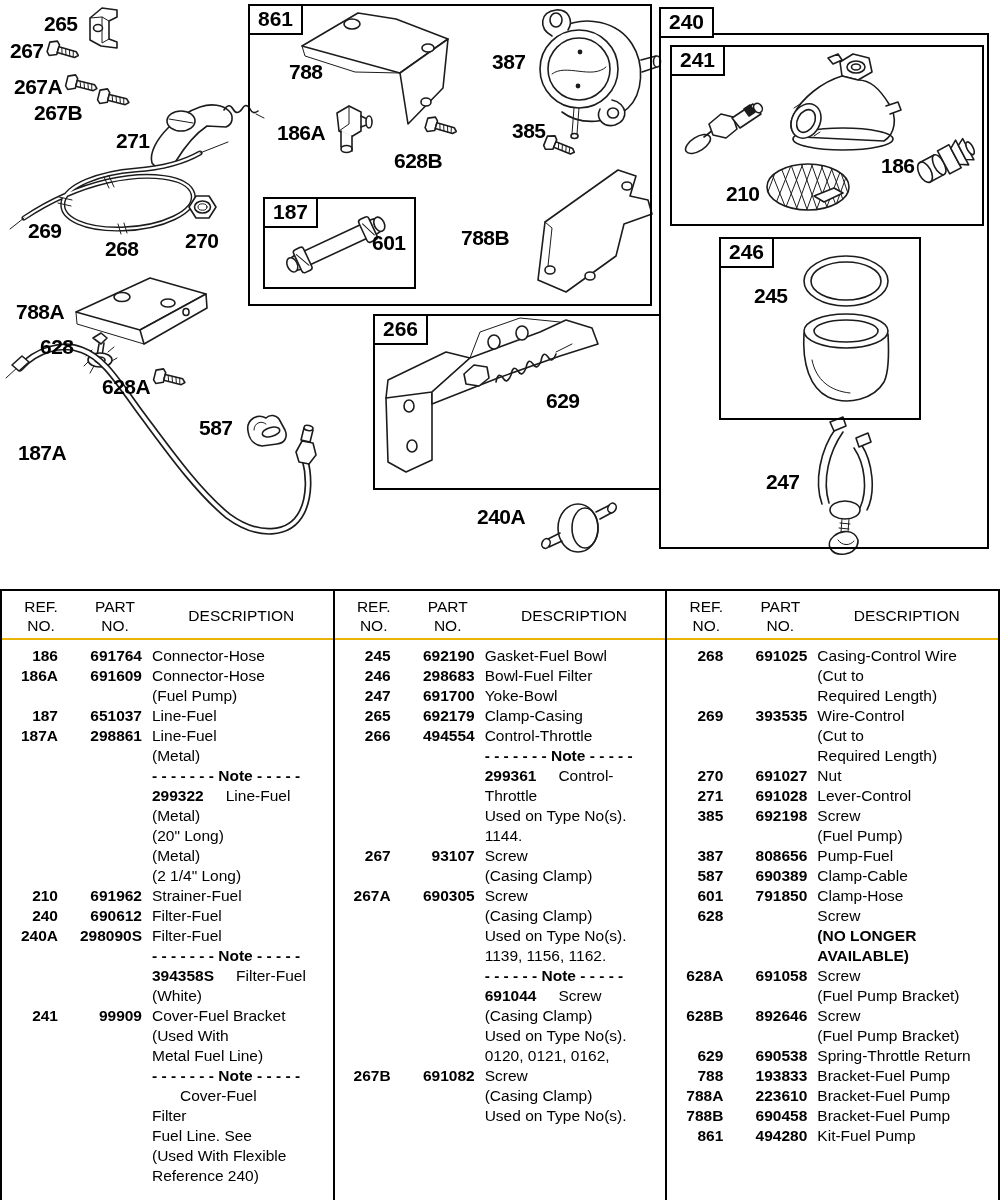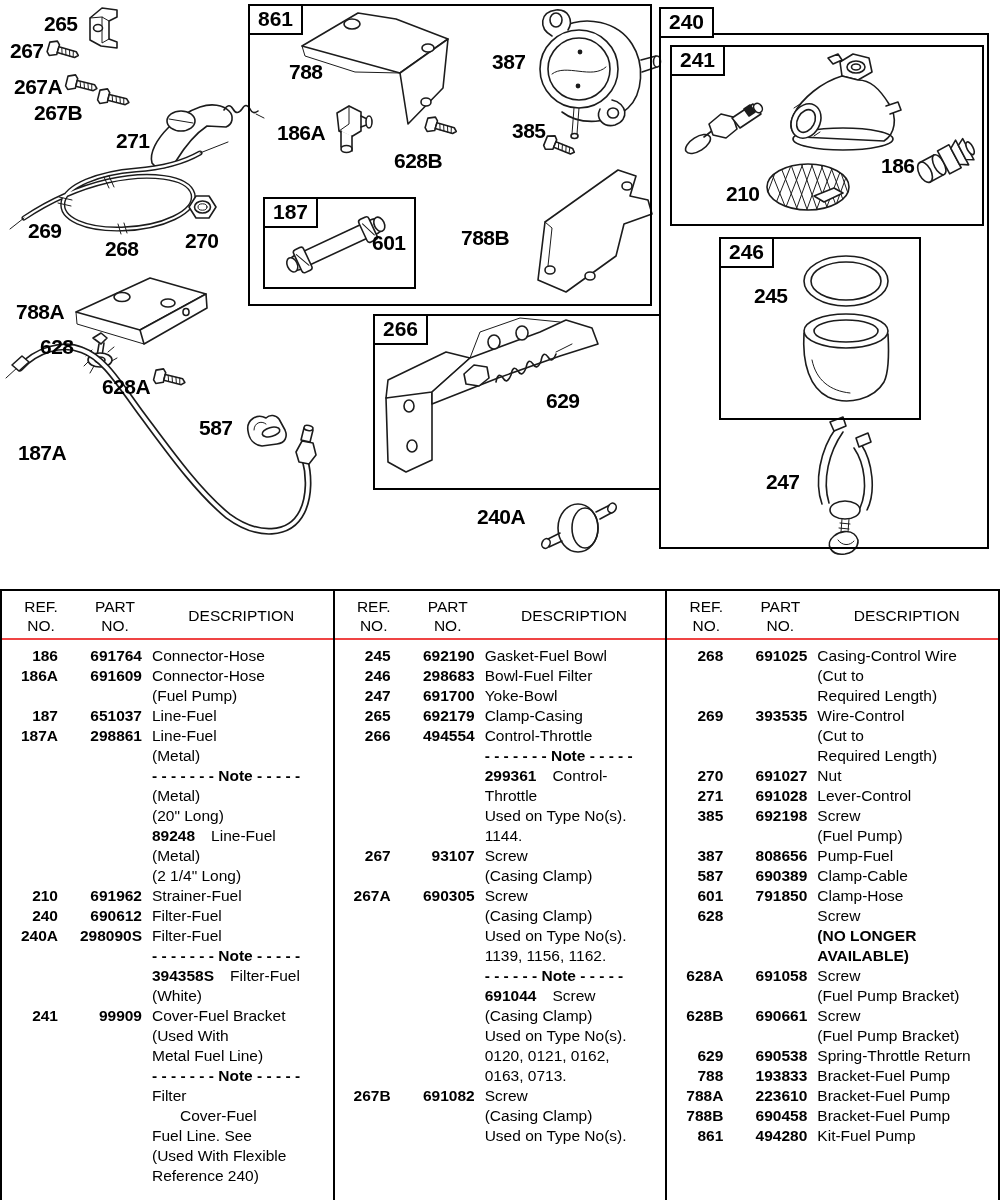--- a/index.html
+++ b/index.html
@@ -21,29 +21,29 @@
   .gbox{position:absolute;border:2px solid #000;}
   .gbox-label{position:absolute;left:-2px;top:-2px;border:2px solid #000;background:#fff;
       font-weight:700;font-size:21px;padding:1px 8px 2px 8px;line-height:24px;}
   .gbox-label.above{top:-28px;}
   
   .parts-table{position:absolute;left:0;top:589px;width:996px;height:611px;
       border-top:2px solid #000;border-left:2px solid #000;border-right:2px solid #000;
       display:flex;font-size:15.5px;}
   .tcol{width:332px;border-right:2px solid #000;display:flex;flex-direction:column;}
   .tcol:last-child{border-right:none;}
-  .thead{height:45px;border-bottom:2px solid #ef4444;display:grid;
+  .thead{height:45px;border-bottom:2px solid #eab308;display:grid;
       grid-template-columns:78px 70px 1fr;align-items:center;text-align:center;padding-top:2px;}
   .thead .h2l{line-height:19px;}
   .tbody{padding-top:6px;}
   .trow{display:grid;grid-template-columns:56px 84px 1fr;line-height:20px;}
   .c-ref{text-align:right;font-weight:700;}
   .c-part{text-align:right;font-weight:700;}
   .c-desc{padding-left:10px;white-space:nowrap;}
-  .c-desc b{font-weight:700;margin-right:16px;}
+  .c-desc b{font-weight:700;margin-right:22px;}
   .trow.note .c-desc{font-weight:700;}
   .trow.ind .c-desc{padding-left:38px;}
 </style>
 </head>
 <body>
 
 <div class="page">
 
   <div class="diagram">
 
@@ -367,31 +367,31 @@
             <span class="c-desc">(Metal)</span>
           </div>
           <div class="trow note">
             <span class="c-ref"></span>
             <span class="c-part"></span>
             <span class="c-desc">- - - - - - -  Note  - - - - -</span>
           </div>
           <div class="trow">
             <span class="c-ref"></span>
             <span class="c-part"></span>
+            <span class="c-desc"><b>299322</b><span>Line-Fuel</span></span>
+          </div>
+          <div class="trow">
+            <span class="c-ref"></span>
+            <span class="c-part"></span>
             <span class="c-desc">(Metal)</span>
           </div>
           <div class="trow">
             <span class="c-ref"></span>
             <span class="c-part"></span>
             <span class="c-desc">(20" Long)</span>
-          </div>
-          <div class="trow">
-            <span class="c-ref"></span>
-            <span class="c-part"></span>
-            <span class="c-desc"><b>89248</b><span>Line-Fuel</span></span>
           </div>
           <div class="trow">
             <span class="c-ref"></span>
             <span class="c-part"></span>
             <span class="c-desc">(Metal)</span>
           </div>
           <div class="trow">
             <span class="c-ref"></span>
             <span class="c-part"></span>
             <span class="c-desc">(2 1/4" Long)</span>
@@ -439,29 +439,29 @@
           <div class="trow">
             <span class="c-ref"></span>
             <span class="c-part"></span>
             <span class="c-desc">Metal Fuel Line)</span>
           </div>
           <div class="trow note">
             <span class="c-ref"></span>
             <span class="c-part"></span>
             <span class="c-desc">- - - - - - -  Note  - - - - -</span>
           </div>
+          <div class="trow ind">
+            <span class="c-ref"></span>
+            <span class="c-part"></span>
+            <span class="c-desc">Cover-Fuel</span>
+          </div>
           <div class="trow">
             <span class="c-ref"></span>
             <span class="c-part"></span>
             <span class="c-desc">Filter</span>
-          </div>
-          <div class="trow ind">
-            <span class="c-ref"></span>
-            <span class="c-part"></span>
-            <span class="c-desc">Cover-Fuel</span>
           </div>
           <div class="trow">
             <span class="c-ref"></span>
             <span class="c-part"></span>
             <span class="c-desc">Fuel Line. See</span>
           </div>
           <div class="trow">
             <span class="c-ref"></span>
             <span class="c-part"></span>
             <span class="c-desc">(Used With Flexible</span>
@@ -585,25 +585,20 @@
             <span class="c-ref"></span>
             <span class="c-part"></span>
             <span class="c-desc">Used on Type No(s).</span>
           </div>
           <div class="trow">
             <span class="c-ref"></span>
             <span class="c-part"></span>
             <span class="c-desc">0120, 0121, 0162,</span>
           </div>
           <div class="trow">
-            <span class="c-ref"></span>
-            <span class="c-part"></span>
-            <span class="c-desc">0163, 0713.</span>
-          </div>
-          <div class="trow">
             <span class="c-ref">267B</span>
             <span class="c-part">691082</span>
             <span class="c-desc">Screw</span>
           </div>
           <div class="trow">
             <span class="c-ref"></span>
             <span class="c-part"></span>
             <span class="c-desc">(Casing Clamp)</span>
           </div>
           <div class="trow">
@@ -711,21 +706,21 @@
             <span class="c-part">691058</span>
             <span class="c-desc">Screw</span>
           </div>
           <div class="trow">
             <span class="c-ref"></span>
             <span class="c-part"></span>
             <span class="c-desc">(Fuel Pump Bracket)</span>
           </div>
           <div class="trow">
             <span class="c-ref">628B</span>
-            <span class="c-part">690661</span>
+            <span class="c-part">892646</span>
             <span class="c-desc">Screw</span>
           </div>
           <div class="trow">
             <span class="c-ref"></span>
             <span class="c-part"></span>
             <span class="c-desc">(Fuel Pump Bracket)</span>
           </div>
           <div class="trow">
             <span class="c-ref">629</span>
             <span class="c-part">690538</span>

